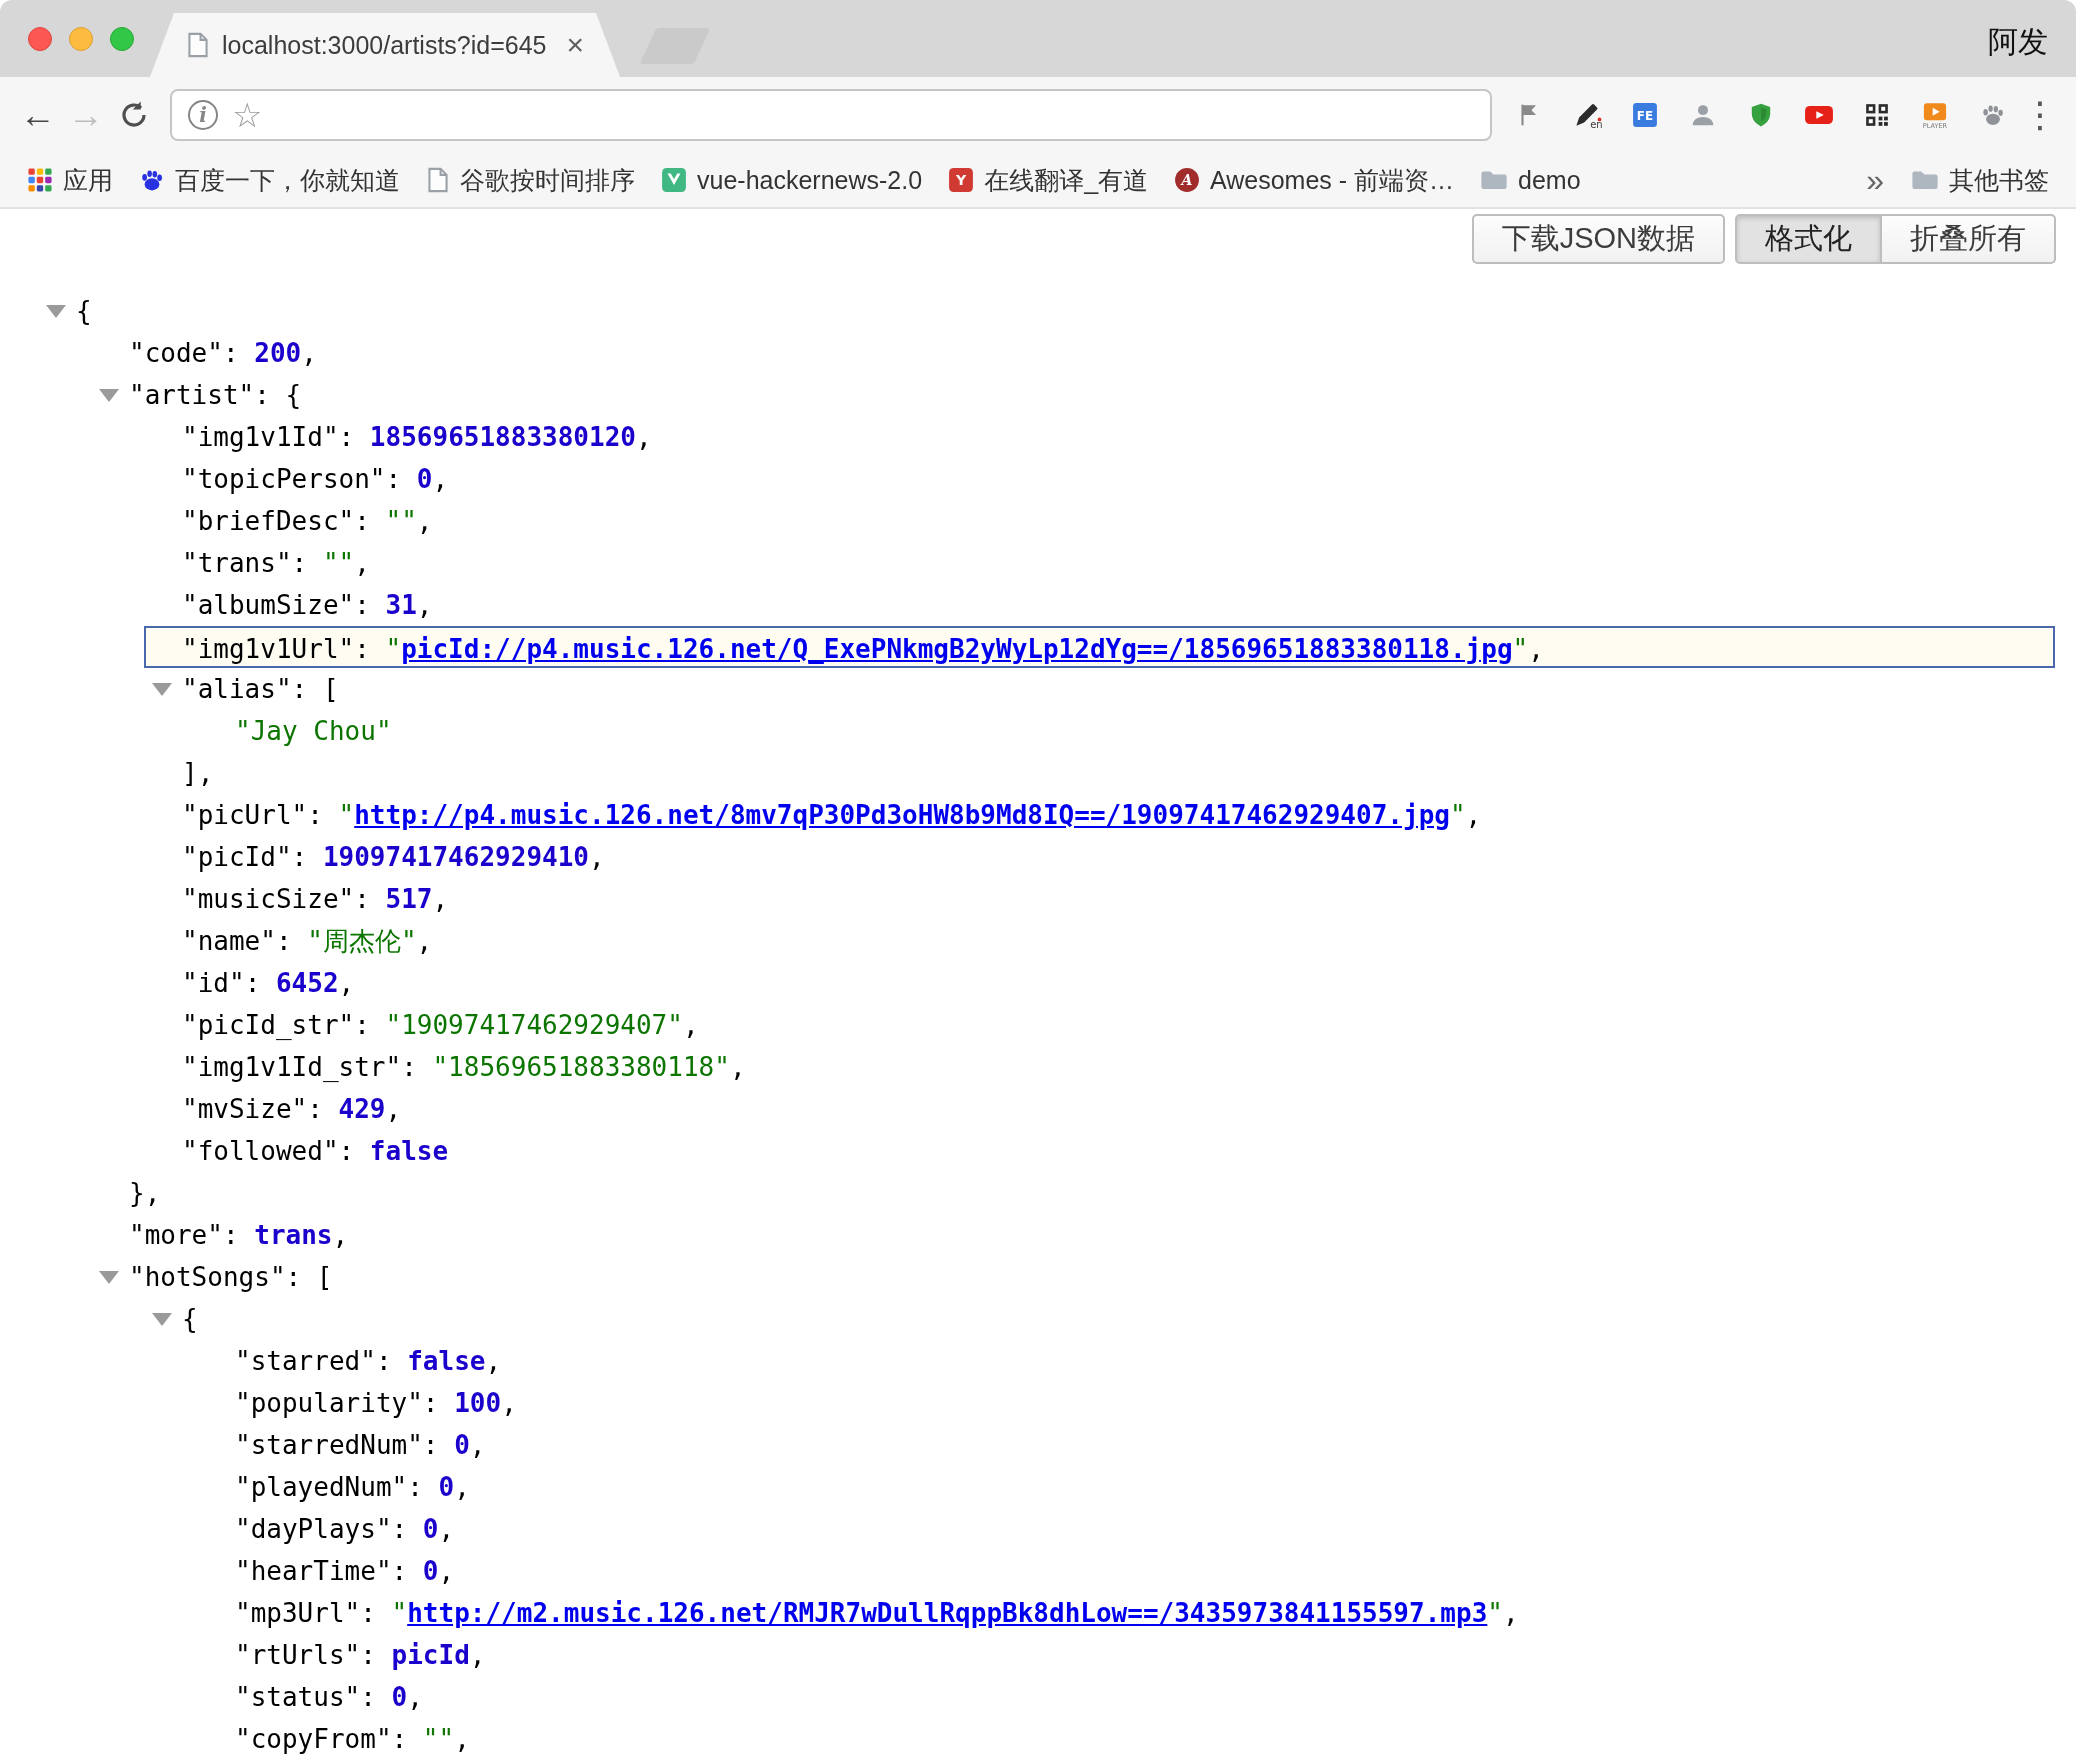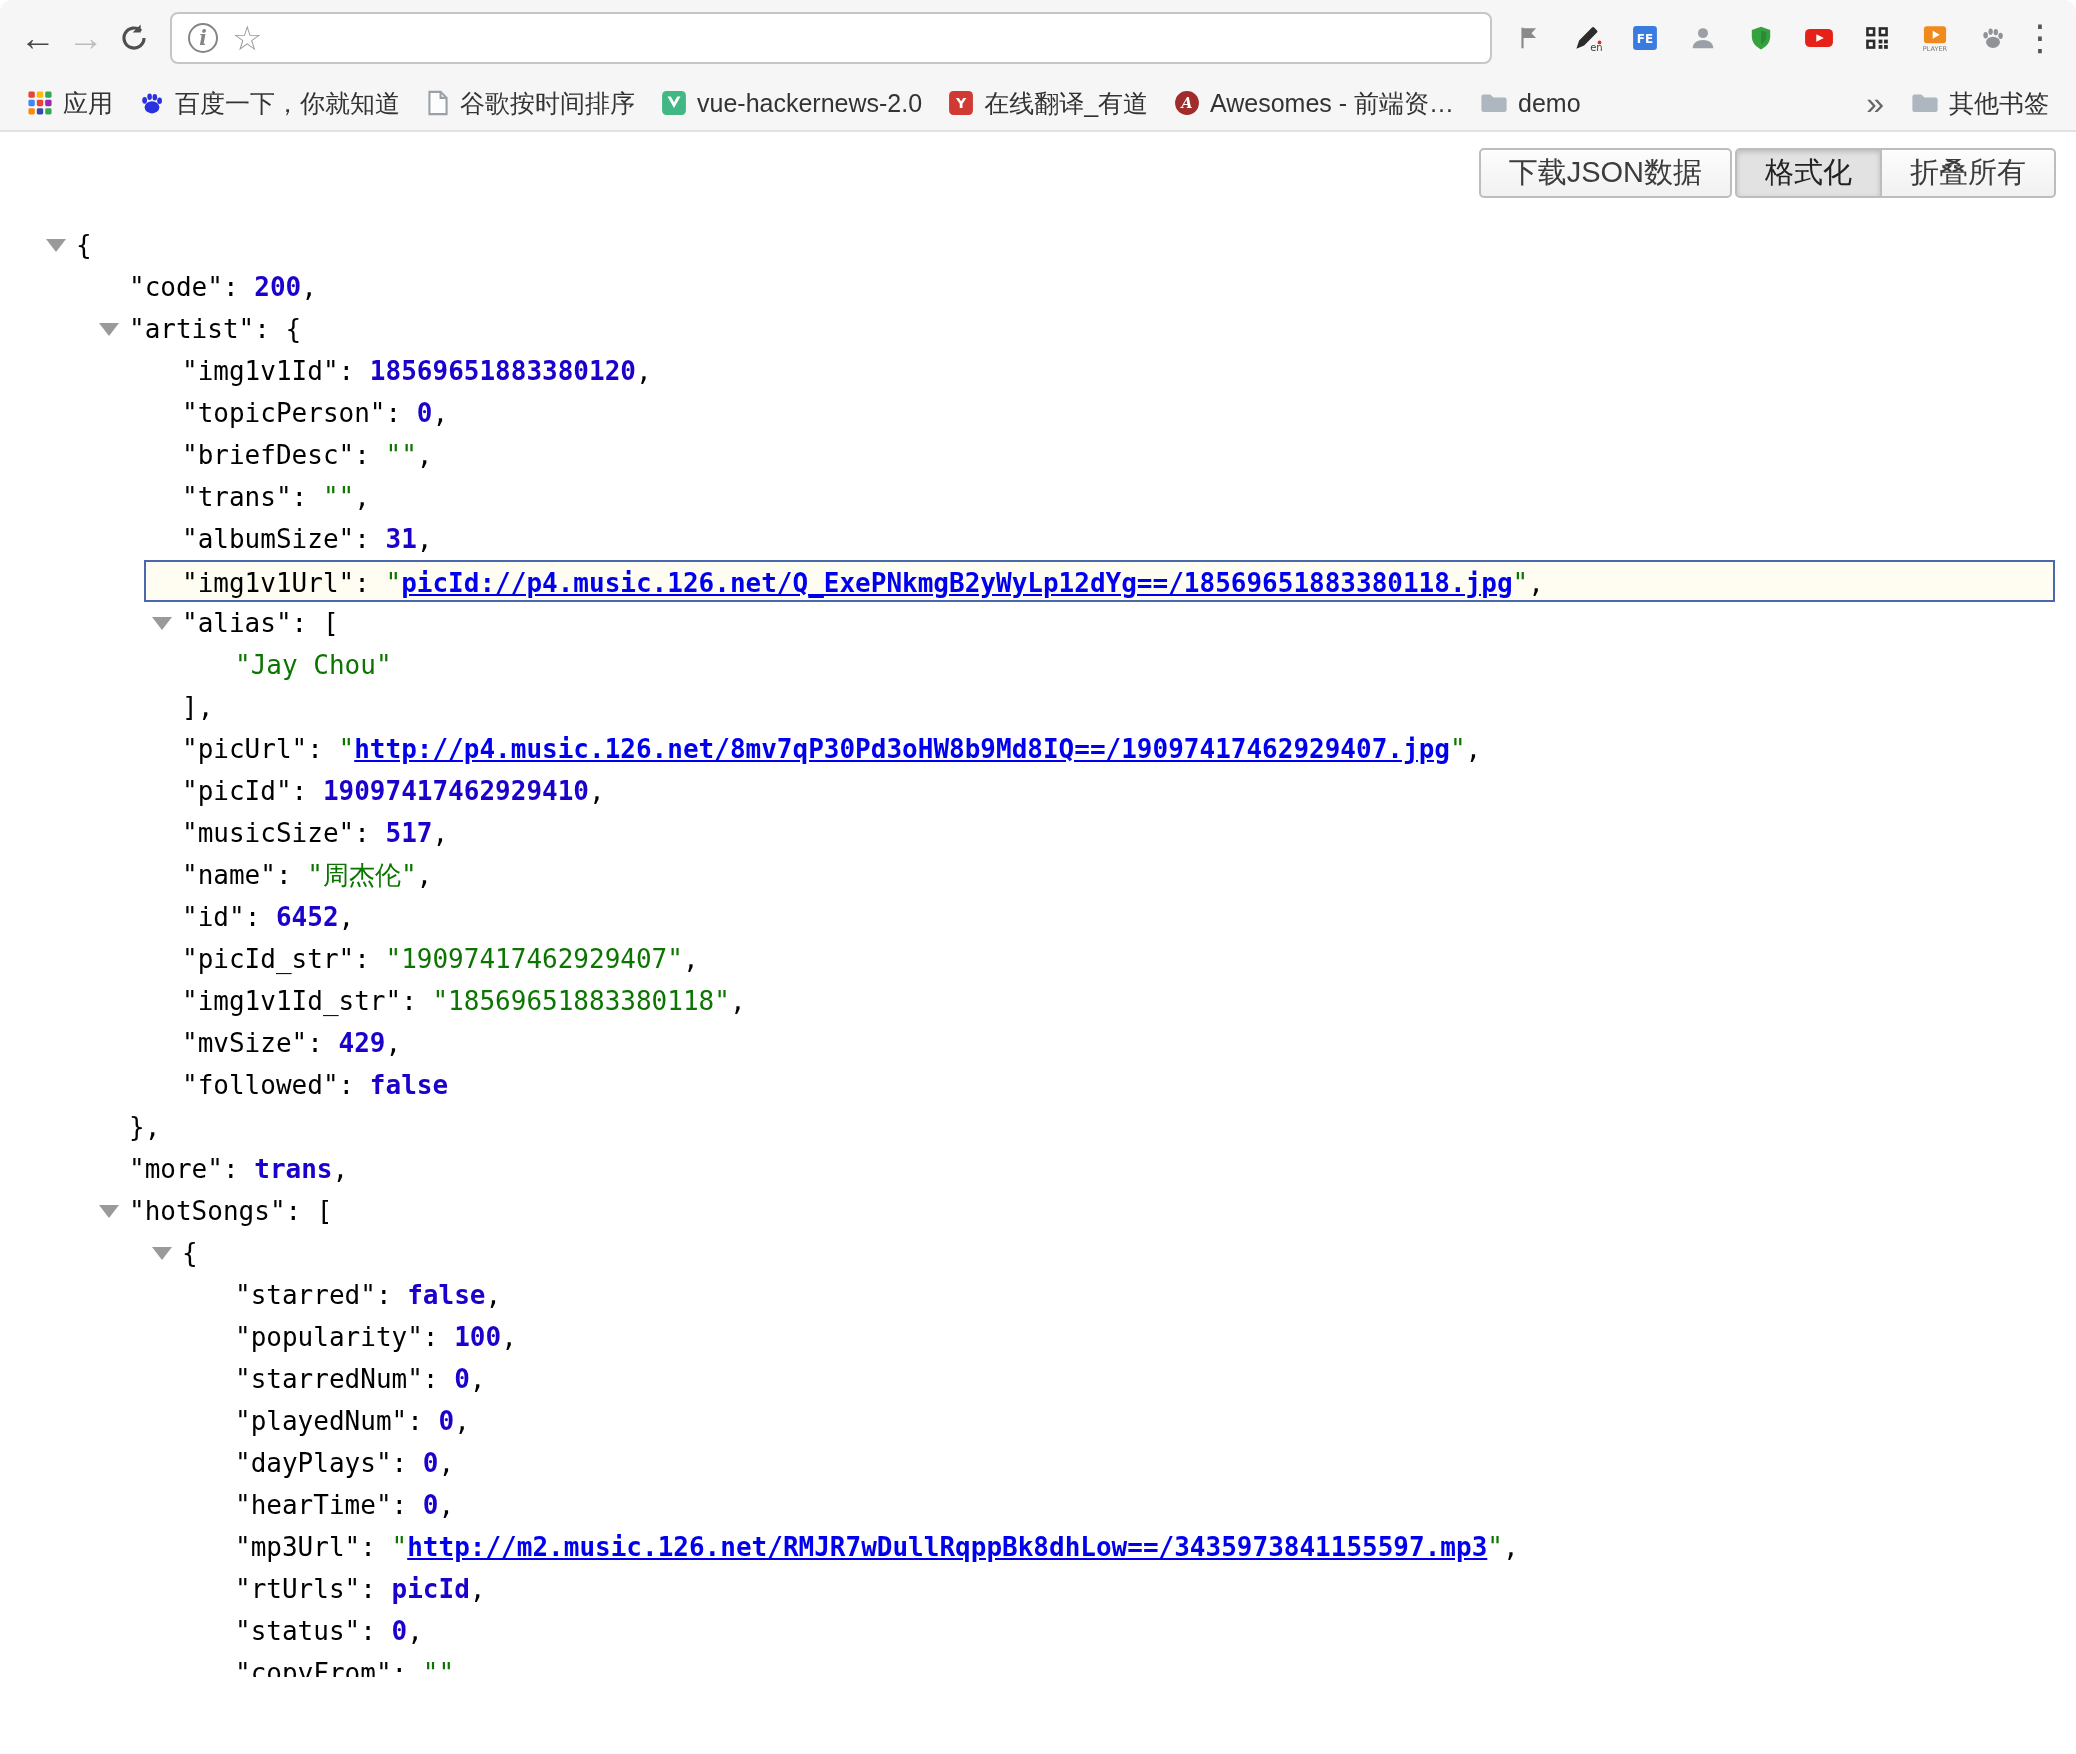--- a/index.html
+++ b/index.html
@@ -42,21 +42,21 @@
     padding:0 14px;box-sizing:border-box;}
   .bm-left{display:flex;align-items:center;flex:1;min-width:0;}
   .bm-item{display:flex;align-items:center;gap:10px;padding:0 13px;height:44px;border-radius:4px;flex:0 0 auto;}
   .bm-icon{display:flex;align-items:center;}
   .bm-label{font-size:25px;color:#333;white-space:nowrap;}
   .bm-chevron{font-size:32px;color:#666;padding:0 14px;flex:0 0 auto;}
   .bm-right{display:flex;align-items:center;flex:0 0 auto;}
 
   
   .page{position:relative;height:1545px;background:#fff;overflow:hidden;}
-  .controls{margin-top:16px;display:flex;justify-content:flex-end;padding-right:20px;gap:3px;}
+  .controls{margin-top:5px;display:flex;justify-content:flex-end;padding-right:20px;gap:10px;}
   .btn{height:50px;padding:0 28px;font-size:29px;color:#3c3c3c;background:linear-gradient(#fdfdfd,#f1f1f1);
     border:2px solid #bdbdbd;border-radius:5px;font-family:inherit;}
   .btn-group{display:flex;}
   .btn-group .btn:first-child{border-radius:5px 0 0 5px;}
   .btn-group .btn:last-child{border-radius:0 5px 5px 0;border-left:0;}
   .btn.active{background:#e2e2e2;box-shadow:inset 0 2px 5px rgba(0,0,0,.18);color:#222;}
 
   
   .json-viewer{margin-top:26px;font-family:"DejaVu Sans Mono","Liberation Mono",monospace;font-size:26px;}
   .json-line{position:relative;height:42px;line-height:42px;white-space:pre;box-sizing:border-box;}
@@ -67,20 +67,39 @@
   .tok-punct{color:#000;}
   .tok-num,.tok-bool,.tok-null{color:#1a01cc;font-weight:bold;}
   .tok-str{color:#0b7500;}
   .tok-link{color:#0000ee;font-weight:bold;text-decoration:underline;cursor:pointer;}
 </style>
 </head>
 <body>
 
 <div class="browser">
 
+  <div class="tabstrip">
+    <div class="traffic">
+      <span class="light red"></span>
+      <span class="light yellow"></span>
+      <span class="light green"></span>
+    </div>
+    <div class="tab">
+      <span class="bm-icon">
+          <svg width="24" height="28" viewBox="0 0 14 16">
+            <path d="M2 1.5h6.5L12 5v9.5H2z" fill="#fdfdfd" stroke="#9aa0a6" stroke-width="1.2"></path>
+            <path d="M8.5 1.5V5H12" fill="none" stroke="#9aa0a6" stroke-width="1.2"></path>
+          </svg>
+        </span>
+      <span class="tab-title">localhost:3000/artists?id=645</span>
+      <span class="tab-close">×</span>
+    </div>
+    <div class="newtab"></div>
+    <div class="profile-name">阿发</div>
+  </div>
 
   <div class="toolbar">
     <span class="nav back">←</span>
     <span class="nav fwd">→</span>
     <span class="nav reload">
         <svg width="32" height="32" viewBox="0 0 24 24">
           <path d="M19.5 12a7.5 7.5 0 1 1-2.2-5.3" fill="none" stroke="#4f4f4f" stroke-width="2.4"></path>
           <path d="M17 1.8v6h-6z" fill="#4f4f4f"></path>
         </svg>
       </span>

